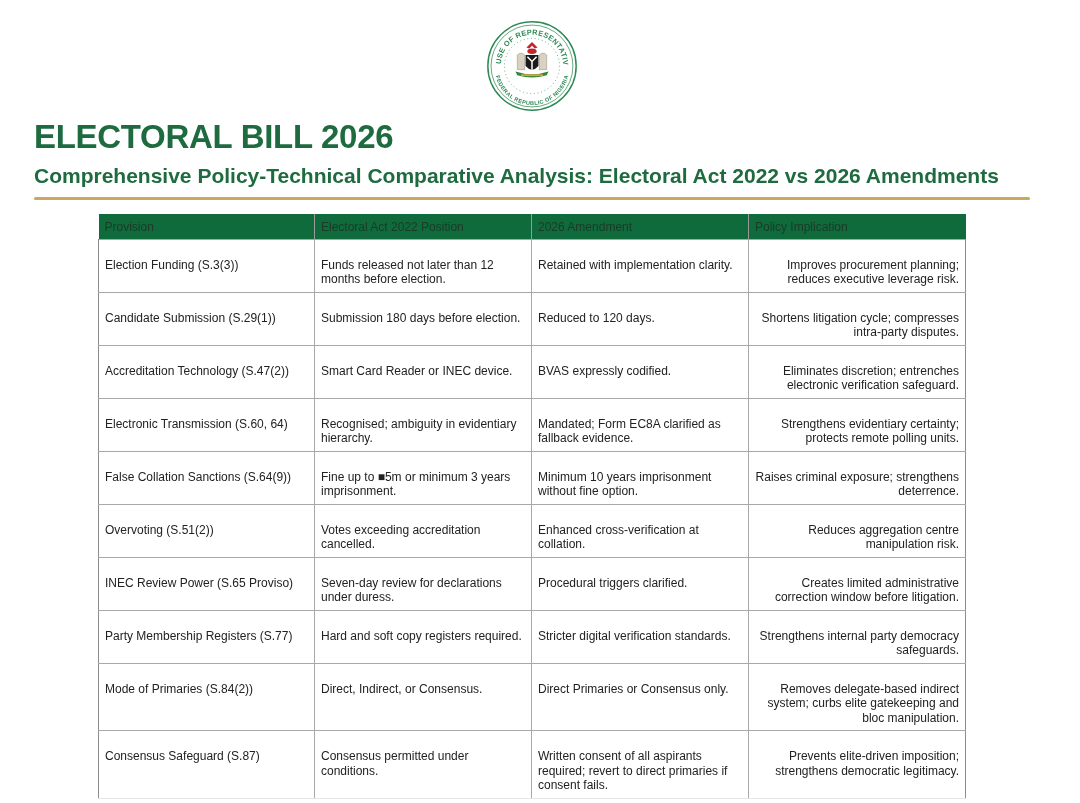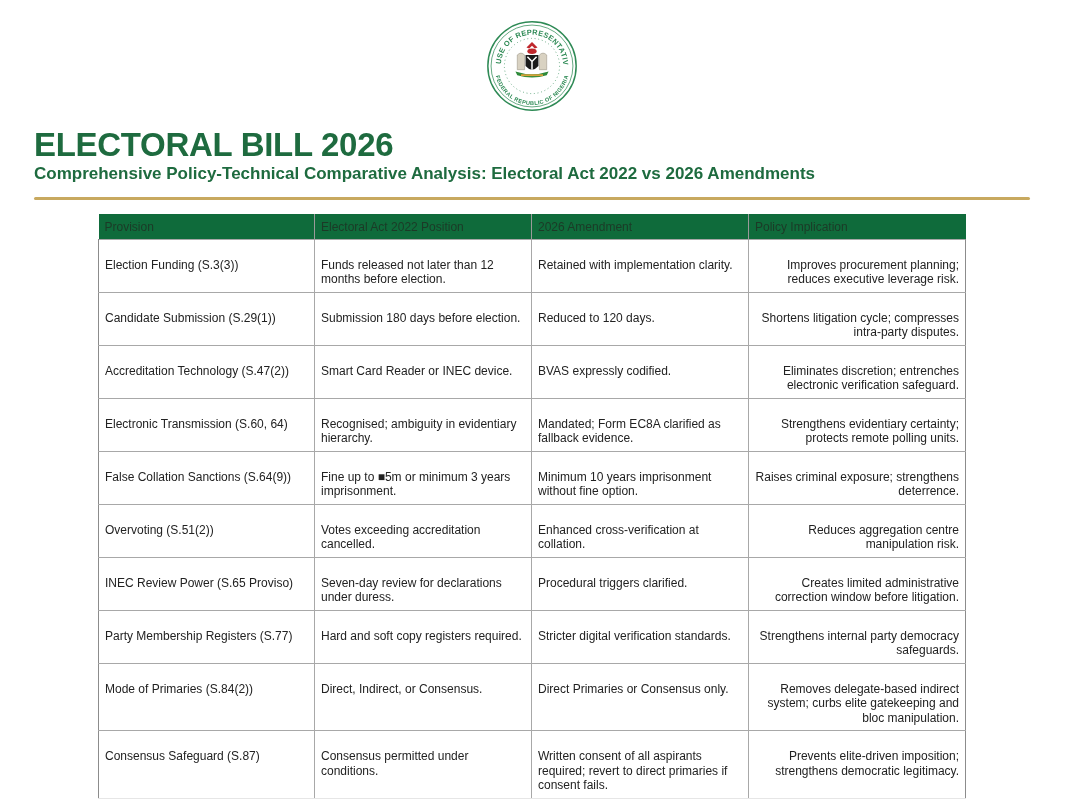--- a/index.html
+++ b/index.html
@@ -1,26 +1,26 @@
 <!DOCTYPE html>
 <html><head>
   <meta charset="utf-8">
   <style>
     * { box-sizing: border-box; margin: 0; padding: 0; }
     html, body { width: 1080px; height: 803px; background: #ffffff; overflow: hidden; }
     body { font-family: "Liberation Sans", sans-serif; color: #222; position: relative; }
 
     .seal { position: absolute; left: 486px; top: 20px; width: 92px; height: 92px; }
     .title {
-      position: absolute; left: 34px; top: 126px;
+      position: absolute; left: 34px; top: 118px;
       font-size: 33px; font-weight: bold; color: #1e6b3f; letter-spacing: -0.3px;
     }
     .subtitle {
       position: absolute; left: 34px; top: 164px;
-      font-size: 17px; font-weight: bold; color: #1e6b3f;
+      font-size: 21px; font-weight: bold; color: #1e6b3f;
     }
     .rule {
       position: absolute; left: 34px; top: 197px; width: 996px; height: 3px;
       background: #c8a95f; border-radius: 2px;
     }
 
     table.comparison {
       position: absolute; left: 98px; top: 214px; width: 867px;
       border-collapse: collapse; table-layout: fixed;
       font-size: 12px; line-height: 14.5px; color: #222;

